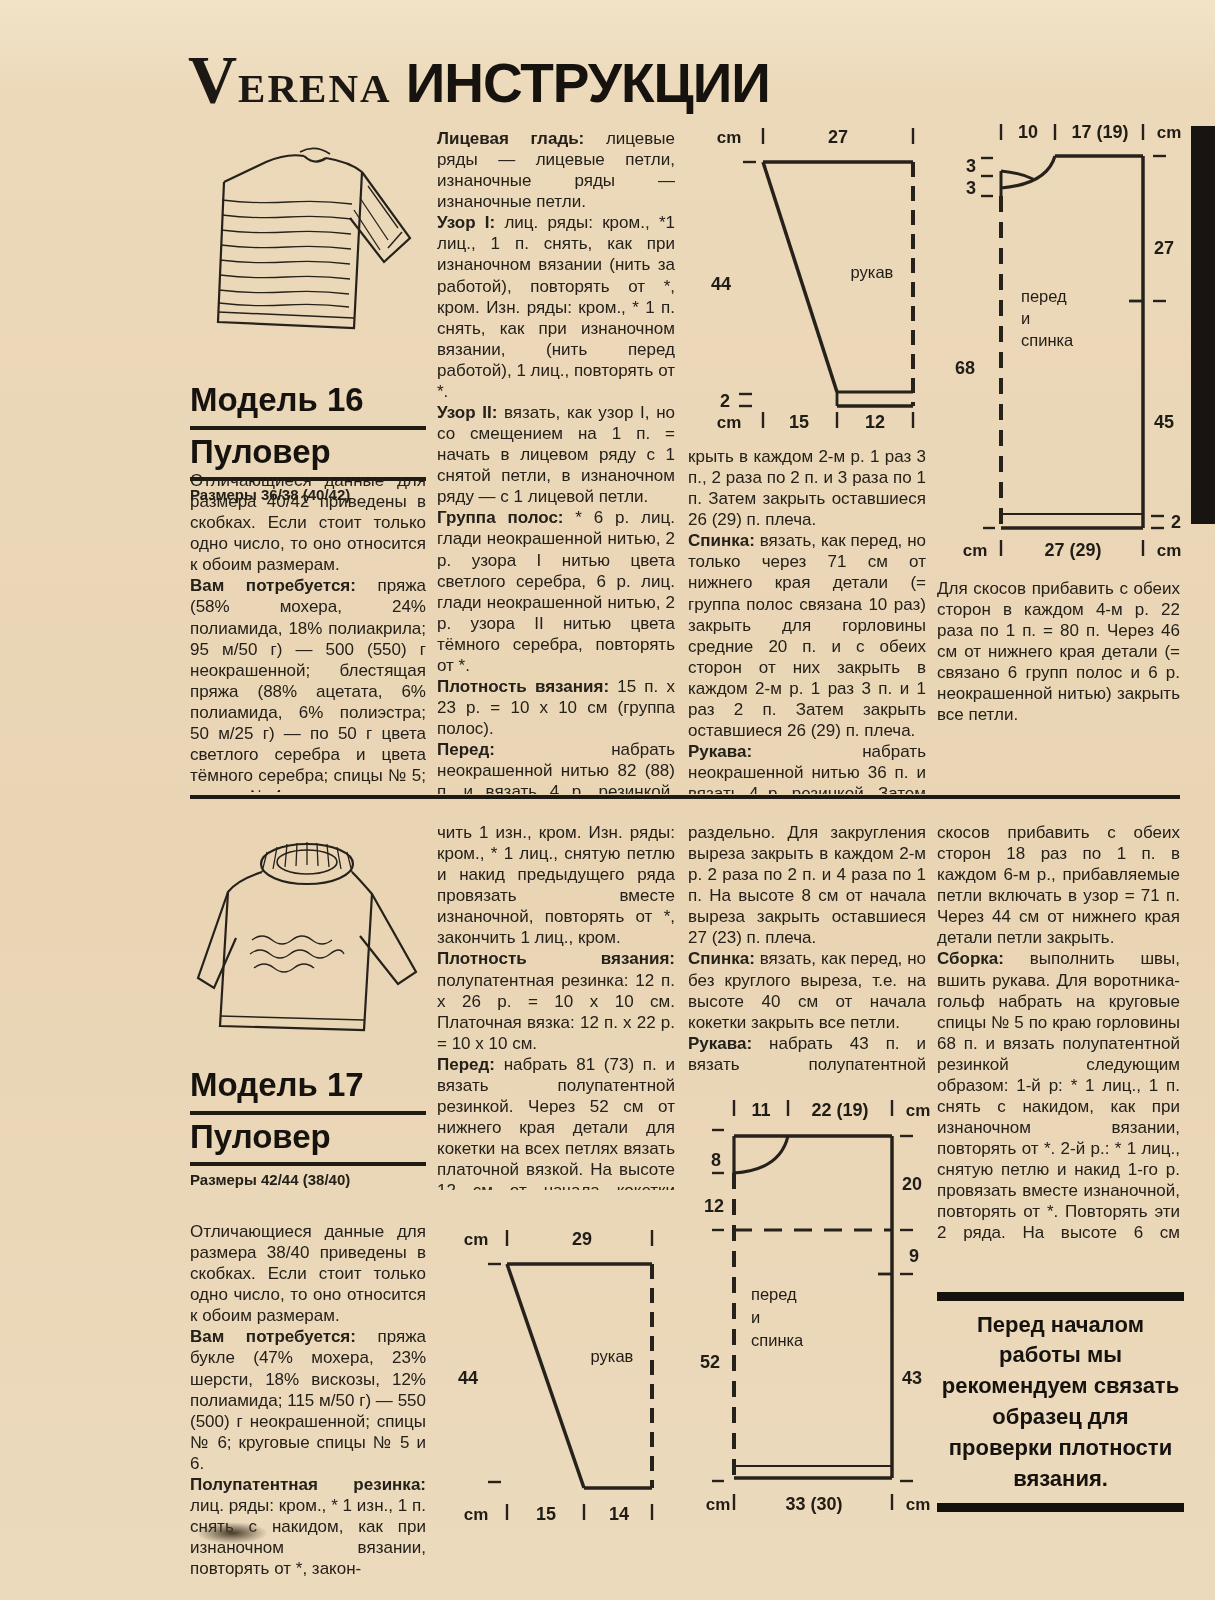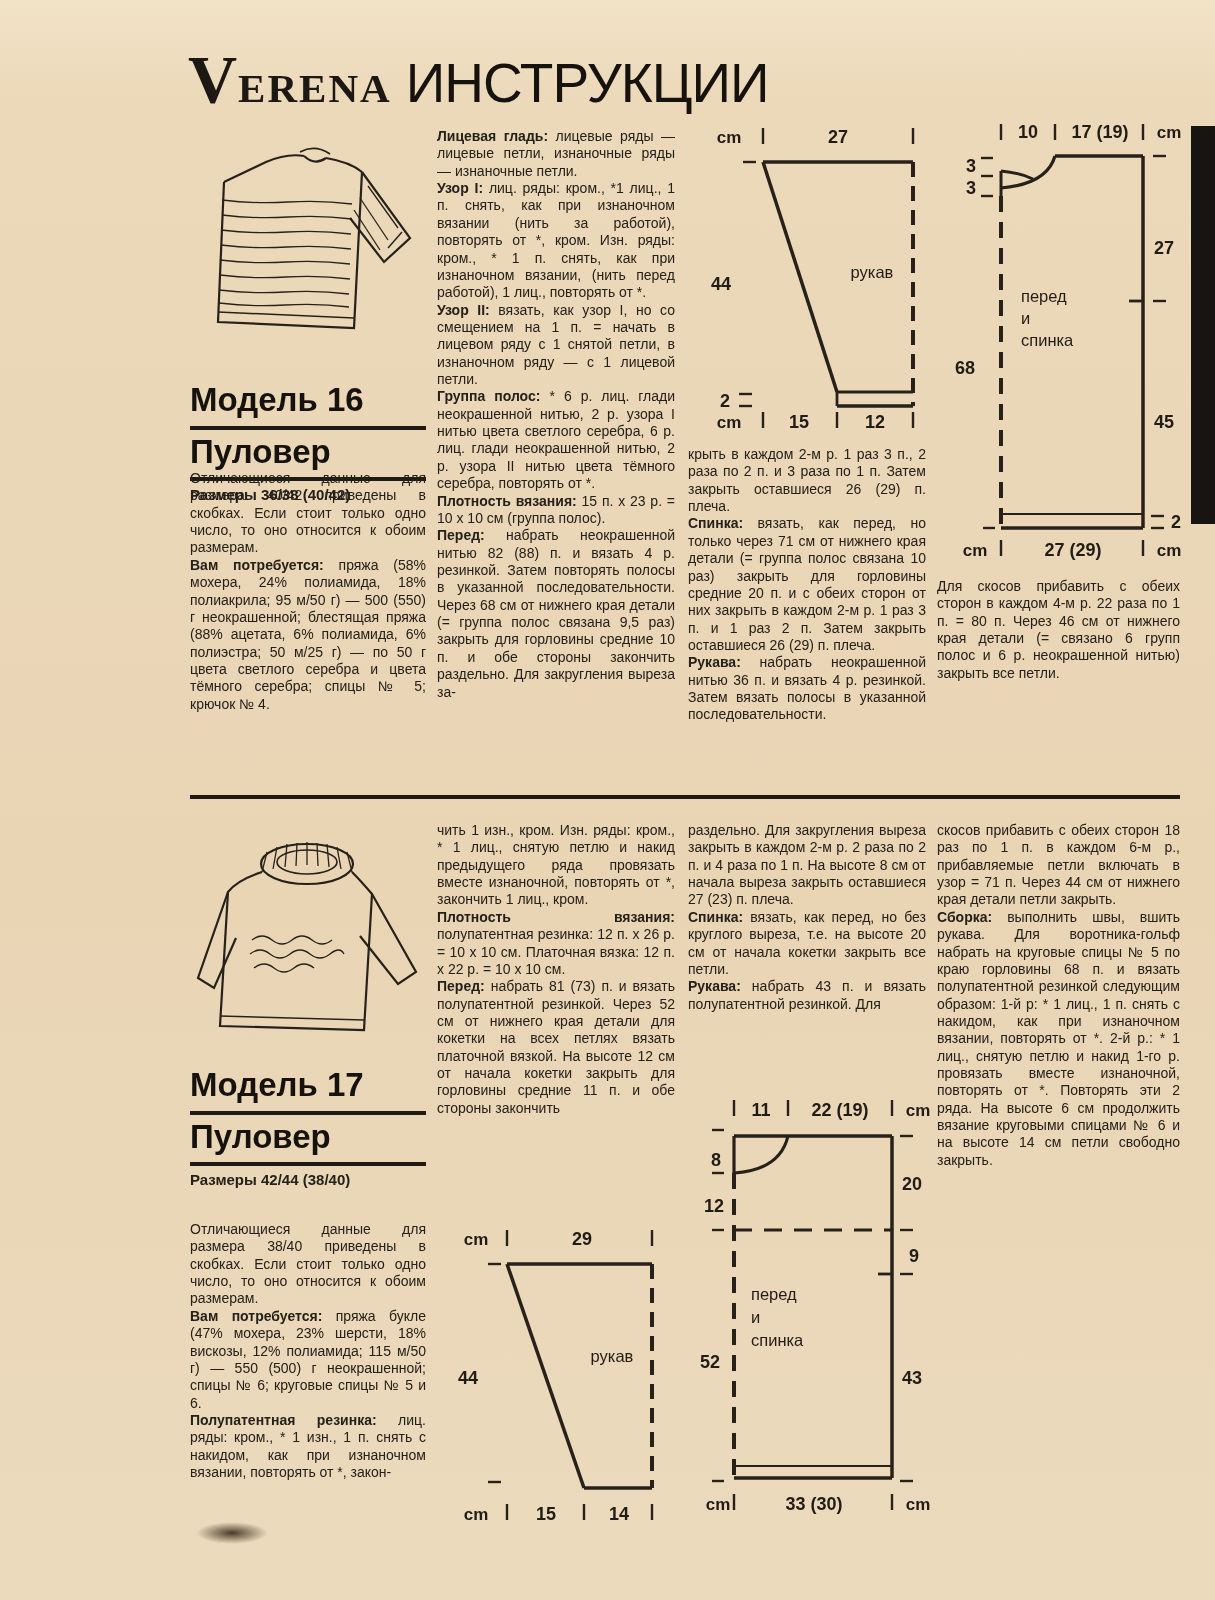--- a/index.html
+++ b/index.html
@@ -3,22 +3,22 @@
 <meta charset="utf-8">
 <style>
   html,body{margin:0;padding:0;background:#cfc0a4;}
   .page{position:relative;width:1215px;height:1600px;overflow:hidden;
     background:linear-gradient(180deg,#f2e3c7 0%,#ecd9ba 6%,#e9d5b4 55%,#ecdabd 100%);
     font-family:"Liberation Sans",sans-serif;color:#24201a;}
   .masthead{position:absolute;left:188px;top:26px;display:flex;align-items:baseline;gap:14px;white-space:nowrap;}
   .brand{font-family:"Liberation Serif",serif;font-weight:700;color:#1c1914;letter-spacing:1px;}
   .brand .cap{font-size:68px;}
   .brand .rest{font-size:41px;letter-spacing:2px;}
-  .mast-title{font-size:55px;font-weight:400;letter-spacing:-1px;color:#16130f;margin-top:25px;}
-  .col{position:absolute;text-align:justify;font-size:14px;line-height:1.24;overflow:hidden;}
+  .mast-title{font-size:55px;font-weight:700;letter-spacing:-1px;color:#16130f;margin-top:25px;}
+  .col{position:absolute;text-align:justify;font-size:17px;line-height:1.24;overflow:hidden;}
   .para{margin:0;}
   .para b{font-weight:700;}
   .mtitle{font-size:33px;font-weight:700;color:#16130f;border-bottom:4px solid #1e1b15;padding-bottom:8px;margin-bottom:5px;line-height:1.05;}
   .sizes{font-weight:700;font-size:15px;margin:3px 0 5px;}
   .divider{position:absolute;background:#1e1b15;}
   .notebox{position:absolute;border-top:9px solid #15120e;border-bottom:9px solid #15120e;
     display:flex;align-items:center;justify-content:center;text-align:center;
     font-size:22px;font-weight:700;line-height:1.4;color:#16130f;padding:10px 2px;}
   .strip{position:absolute;background:#171411;}
   .smudge{position:absolute;background:radial-gradient(ellipse at center,#473b28 0%,rgba(71,59,40,0) 70%);border-radius:50%;}
@@ -234,21 +234,21 @@
     <text x="150" y="53" text-anchor="middle" class="big">29</text>
     <text x="36" y="192" text-anchor="middle" class="big">44</text>
     <text x="180" y="170" text-anchor="middle" class="dlabel">рукав</text>
     <text x="44" y="328" text-anchor="middle">cm</text>
     <text x="114" y="328" text-anchor="middle" class="big">15</text>
     <text x="187" y="328" text-anchor="middle" class="big">14</text>
   </svg>
 
   <div class="col" style="left:688px;top:822px;width:238px;height:252px;">
     <p class="para"><b></b><span>раздельно. Для закругления выреза закрыть в каждом 2-м р. 2 раза по 2 п. и 4 раза по 1 п. На высоте 8 см от начала выреза закрыть оставшиеся 27 (23) п. плеча.</span></p>
-    <p class="para"><b>Спинка: </b><span>вязать, как перед, но без круглого выреза, т.е. на высоте 20 см от начала кокетки закрыть все петли.</span></p>
+    <p class="para"><b>Спинка: </b><span>вязать, как перед, но без круглого выреза, т.е. на высоте 40 см от начала кокетки закрыть все петли.</span></p>
     <p class="para"><b>Рукава: </b><span>набрать 43 п. и вязать полупатентной резинкой. Для</span></p>
   </div>
 
   <svg style="position:absolute;left:678px;top:1078px;" width="252" height="450" viewBox="0 0 252 450">
     <g class="outl">
       <line x1="56" y1="58" x2="214" y2="58" stroke-width="3.5"></line>
       <path d="M110,58 Q102,92 56,95" stroke-width="3.2"></path>
       <line x1="56" y1="58" x2="56" y2="95" stroke-width="3.2"></line>
       <line x1="56" y1="95" x2="56" y2="400" stroke-width="4" stroke-dasharray="16 10"></line>
       <line x1="56" y1="152" x2="214" y2="152" stroke-width="3.2" stroke-dasharray="18 12"></line>
@@ -287,16 +287,19 @@
     <text x="40" y="432" text-anchor="middle">cm</text>
     <text x="136" y="432" text-anchor="middle" class="big">33 (30)</text>
     <text x="240" y="432" text-anchor="middle">cm</text>
   </svg>
 
   <div class="col" style="left:937px;top:822px;width:243px;height:424px;">
     <p class="para"><b></b><span>скосов прибавить с обеих сторон 18 раз по 1 п. в каждом 6-м р., прибавляемые петли включать в узор = 71 п. Через 44 см от нижнего края детали петли закрыть.</span></p>
     <p class="para"><b>Сборка: </b><span>выполнить швы, вшить рукава. Для воротника-гольф набрать на круговые спицы № 5 по краю горловины 68 п. и вязать полупатентной резинкой следующим образом: 1-й р: * 1 лиц., 1 п. снять с накидом, как при изнаночном вязании, повторять от *. 2-й р.: * 1 лиц., снятую петлю и накид 1-го р. провязать вместе изнаночной, повторять от *. Повторять эти 2 ряда. На высоте 6 см продолжить вязание круговыми спицами № 6 и на высоте 14 см петли свободно закрыть.</span></p>
   </div>
 
+  <div class="notebox" style="left:937px;top:1292px;width:243px;height:182px;">
+    <span>Перед началом работы мы рекомендуем связать образец для проверки плотности вязания.</span>
+  </div>
 
   <div class="smudge" style="left:196px;top:1522px;width:72px;height:22px;"></div>
 
 </div>
 
 </body></html>

